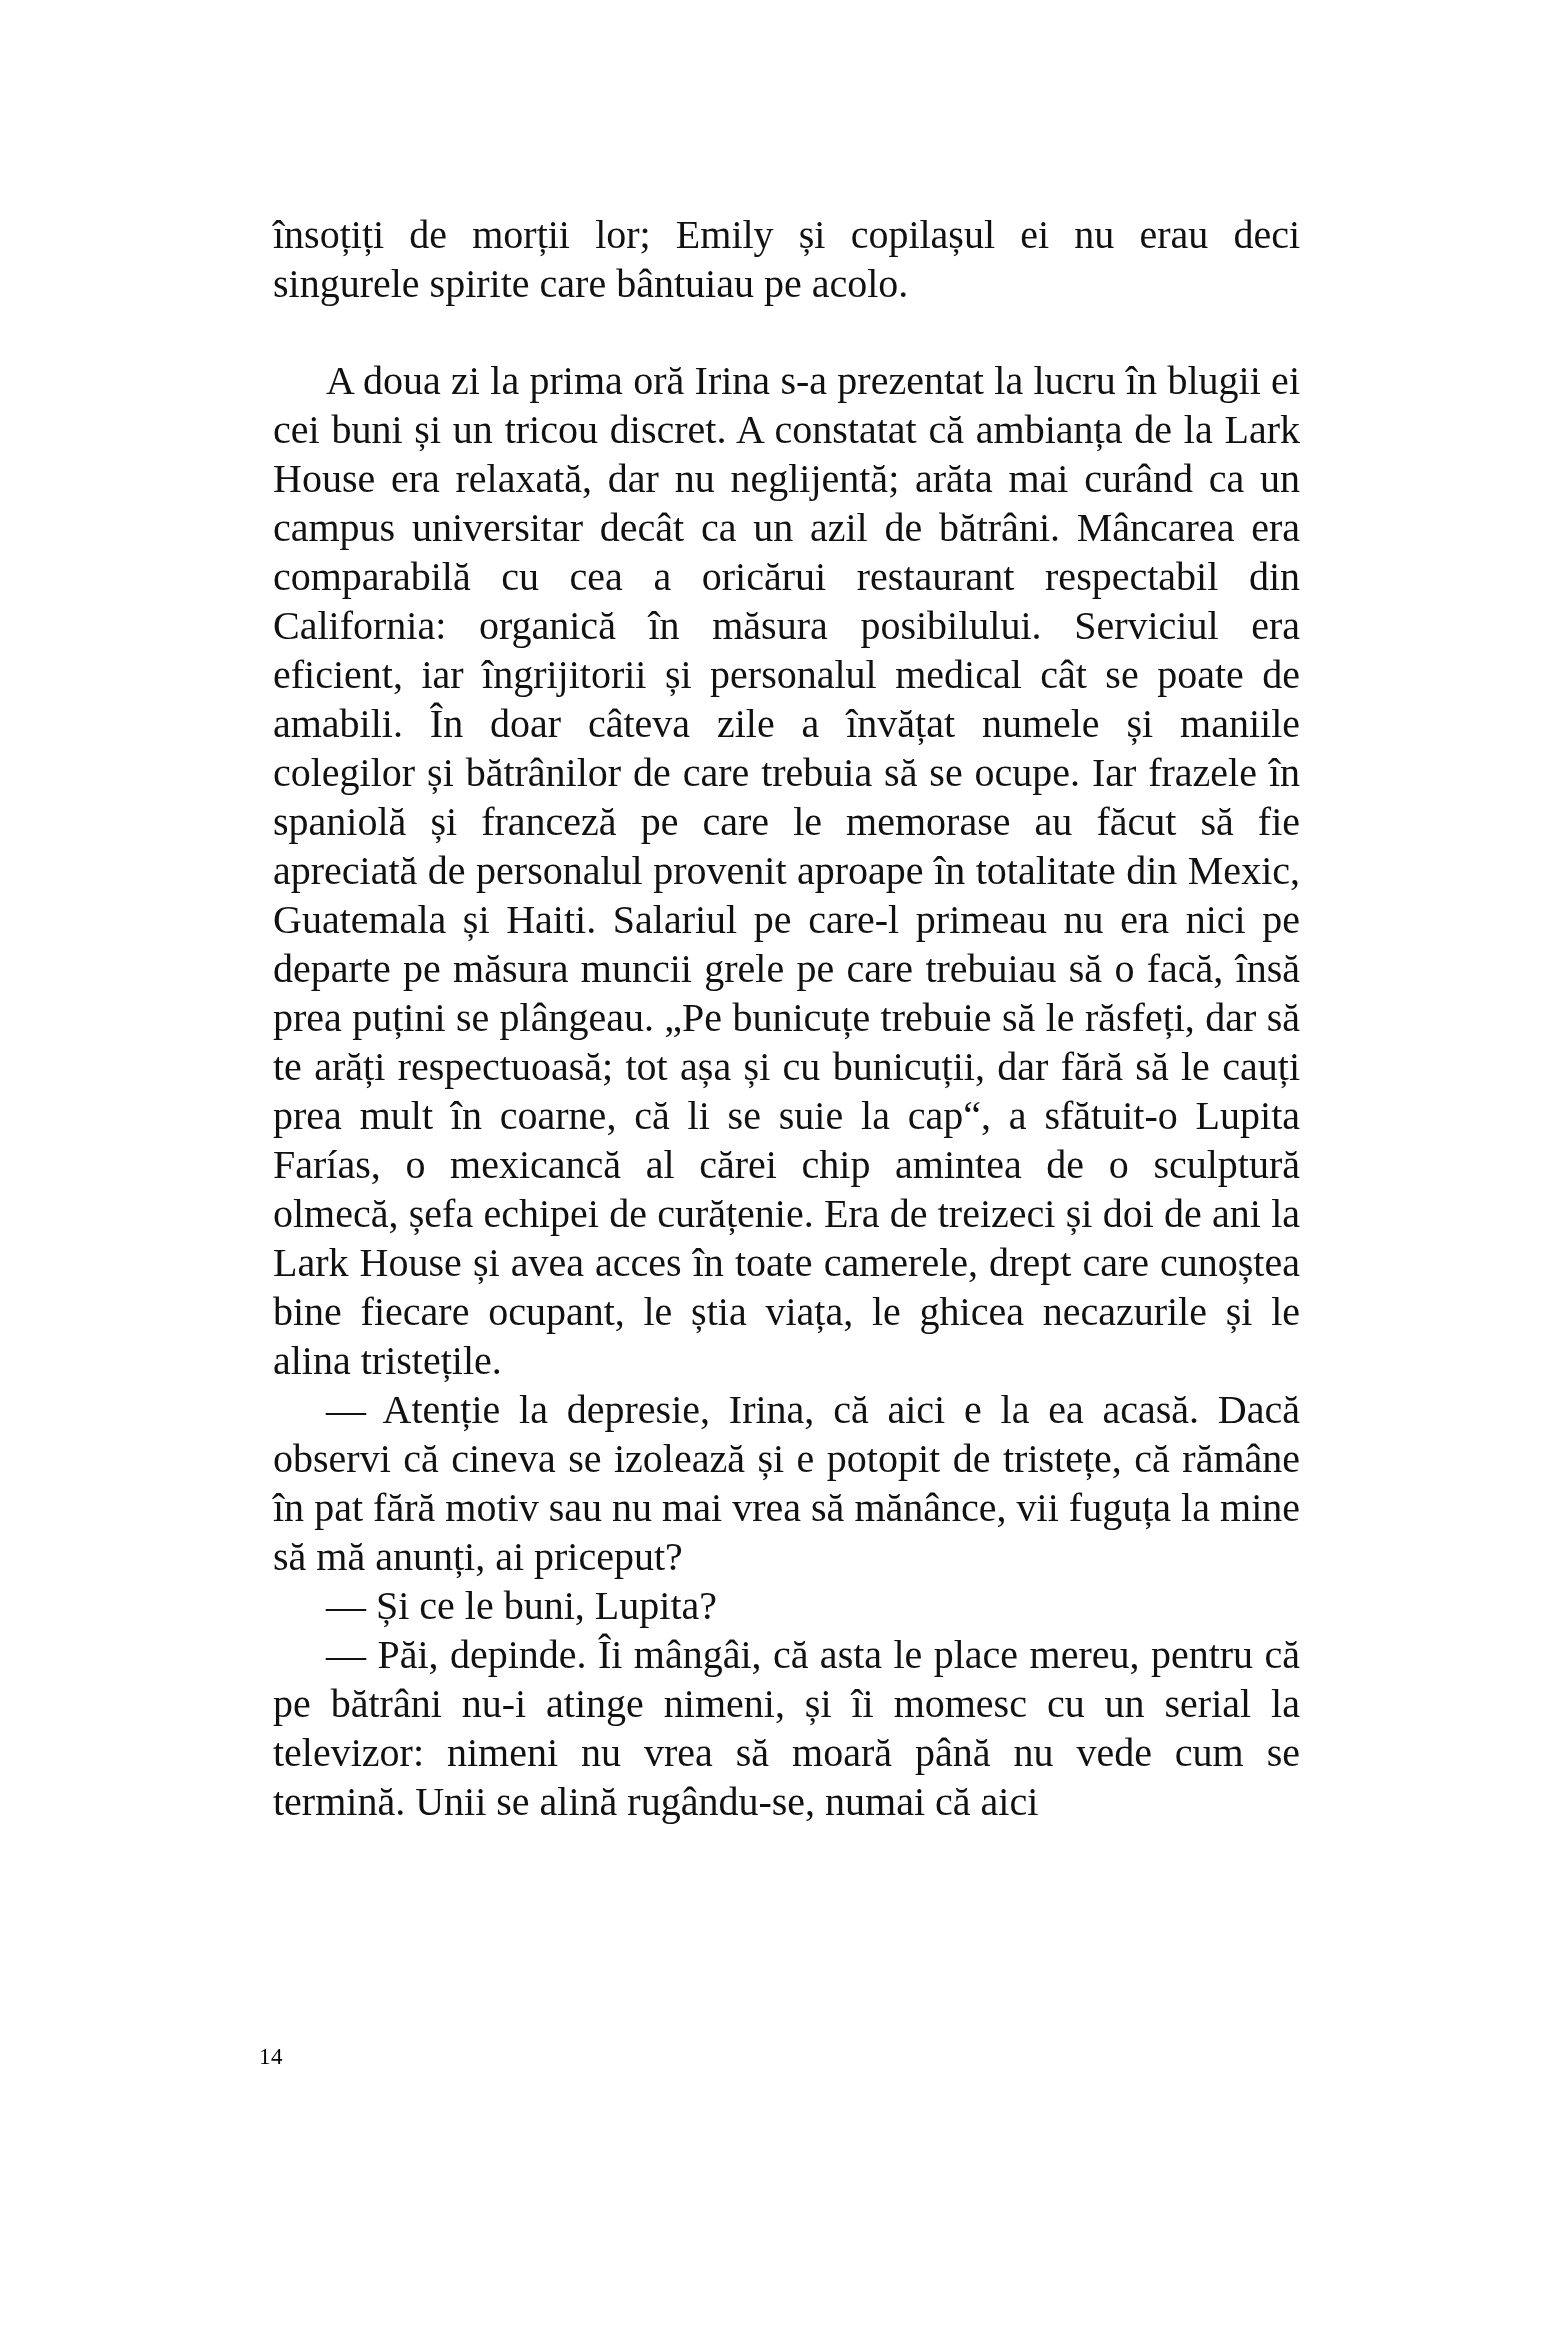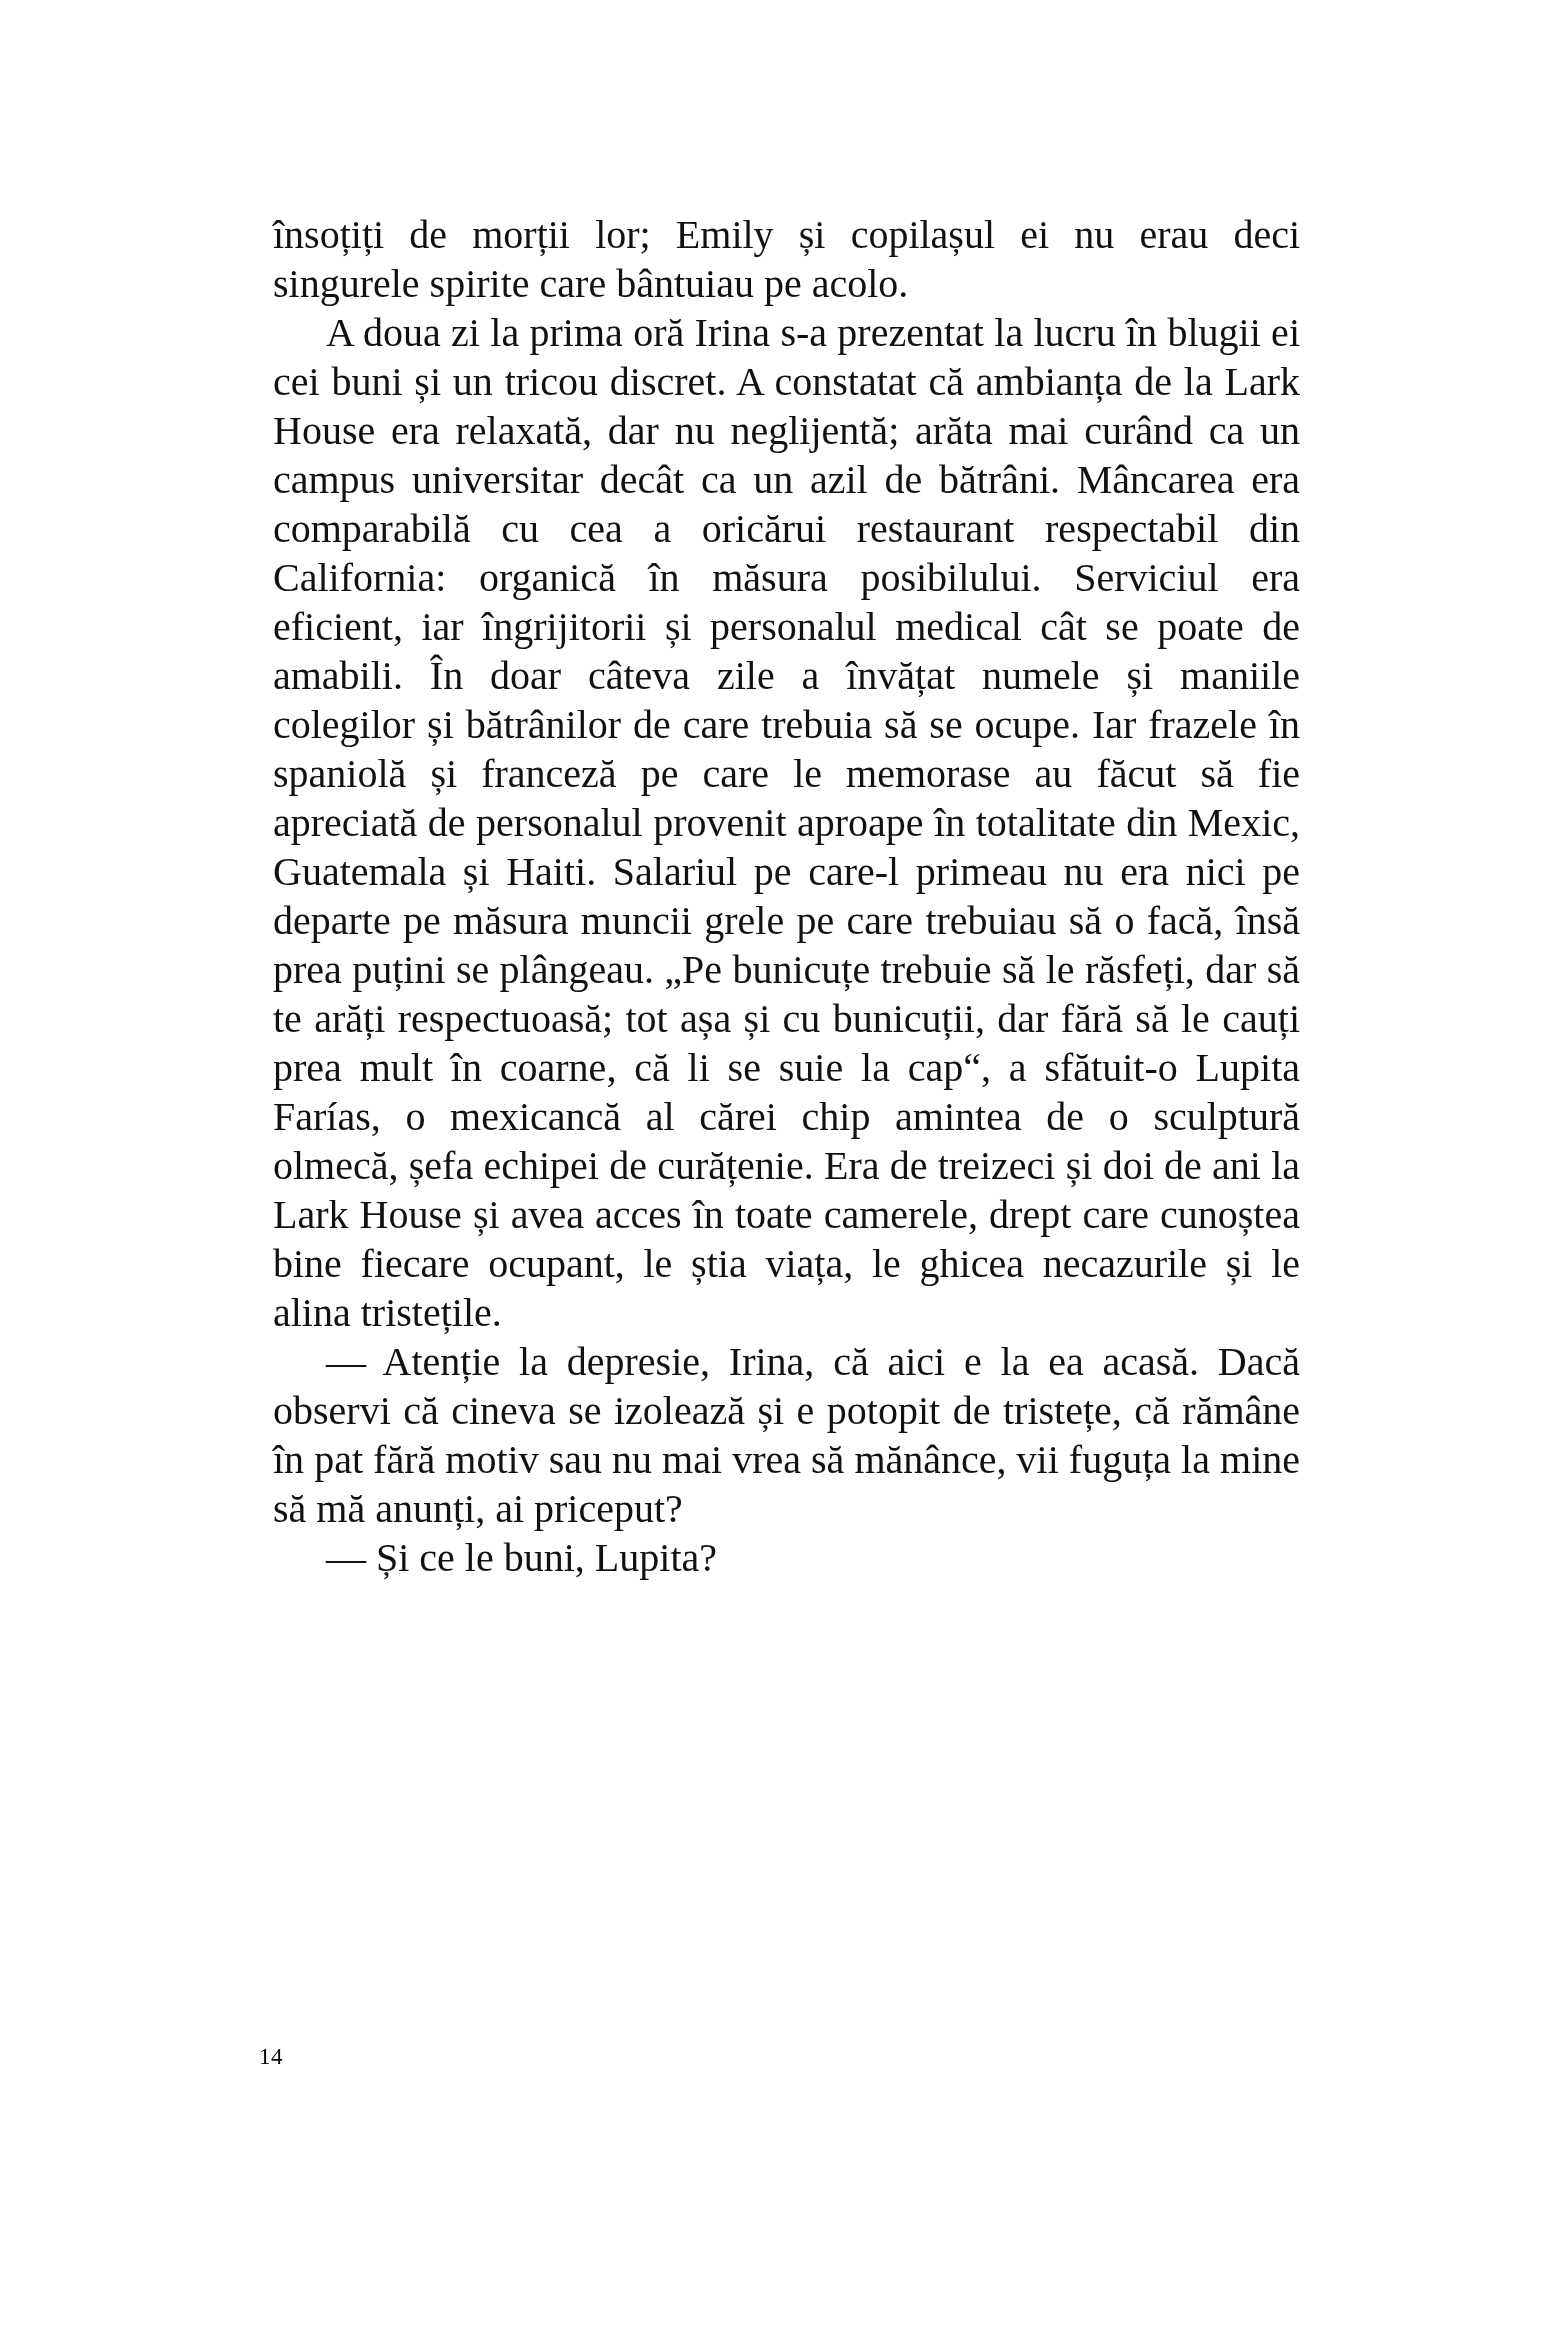--- a/index.html
+++ b/index.html
@@ -31,20 +31,21 @@
     hyphens: manual;
     color: #111111;
   }
   p.continuation {
     text-indent: 0;
   }
   p.indent {
     text-indent: 53px;
   }
   p.gap {
+    margin-top: 48px;
   }
   .page-number {
     position: absolute;
     left: 259px;
     top: 2039px;
     font-size: 23px;
     line-height: 36px;
     color: #000000;
     letter-spacing: 0.5px;
   }
@@ -52,18 +53,19 @@
 </head>
 <body>
 
 <div class="page">
 
   <div class="text-block">
     <p class="continuation">însoțiți de morții lor; Emily și copilașul ei nu erau deci singurele spirite care bântuiau pe acolo.</p>
     <p class="indent gap">A doua zi la prima oră Irina s-a prezentat la lucru în blugii ei cei buni și un tricou discret. A constatat că ambianța de la Lark House era relaxată, dar nu neglijentă; arăta mai curând ca un campus universitar decât ca un azil de bătrâni. Mâncarea era comparabilă cu cea a oricărui restaurant respectabil din California: organică în măsura posibilului. Serviciul era eficient, iar îngrijitorii și personalul medical cât se poate de amabili. În doar câteva zile a învățat numele și maniile colegilor și bătrânilor de care trebuia să se ocupe. Iar frazele în spaniolă și franceză pe care le memorase au făcut să fie apreciată de personalul provenit aproape în totalitate din Mexic, Guatemala și Haiti. Salariul pe care-l primeau nu era nici pe departe pe măsura muncii grele pe care trebuiau să o facă, însă prea puțini se plângeau. „Pe bunicuțe trebuie să le răsfeți, dar să te arăți respectuoasă; tot așa și cu bunicuții, dar fără să le cauți prea mult în coarne, că li se suie la cap“, a sfătuit-o Lupita Farías, o mexicancă al cărei chip amintea de o sculptură olmecă, șefa echipei de curățenie. Era de treizeci și doi de ani la Lark House și avea acces în toate camerele, drept care cunoștea bine fiecare ocupant, le știa viața, le ghicea necazurile și le alina tristețile.</p>
     <p class="indent">— Atenție la depresie, Irina, că aici e la ea acasă. Dacă observi că cineva se izolează și e potopit de tristețe, că rămâne în pat fără motiv sau nu mai vrea să mănânce, vii fuguța la mine să mă anunți, ai priceput?</p>
     <p class="indent">— Și ce le buni, Lupita?</p>
+    <p class="indent">— Păi, depinde. Îi mângâi, că asta le place mereu, pentru că pe bătrâni nu-i atinge nimeni, și îi momesc cu un serial la televizor: nimeni nu vrea să moară până nu vede cum se termină. Unii se alină rugându-se, numai că aici</p>
   </div>
 
   <div class="page-number">14</div>
 
 </div>
 
 
 </body></html>

